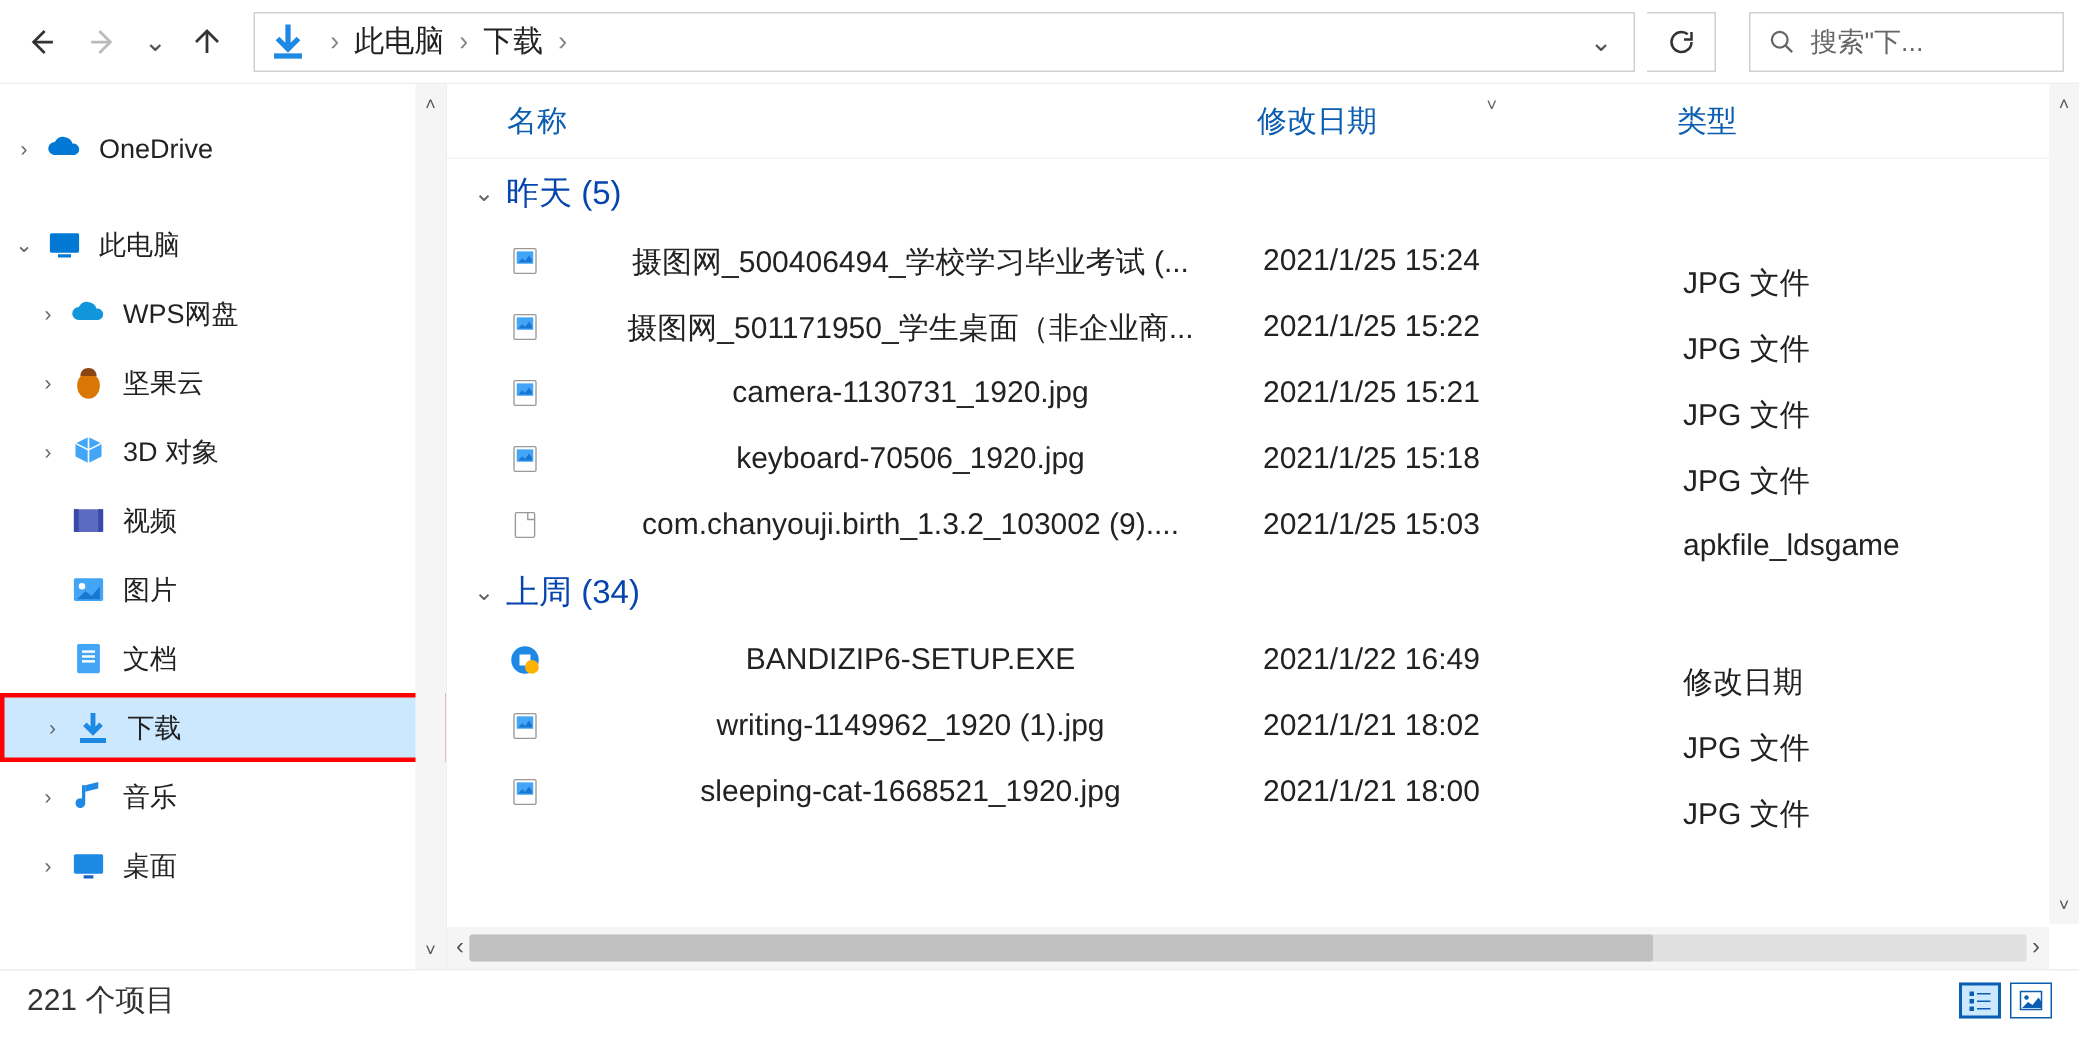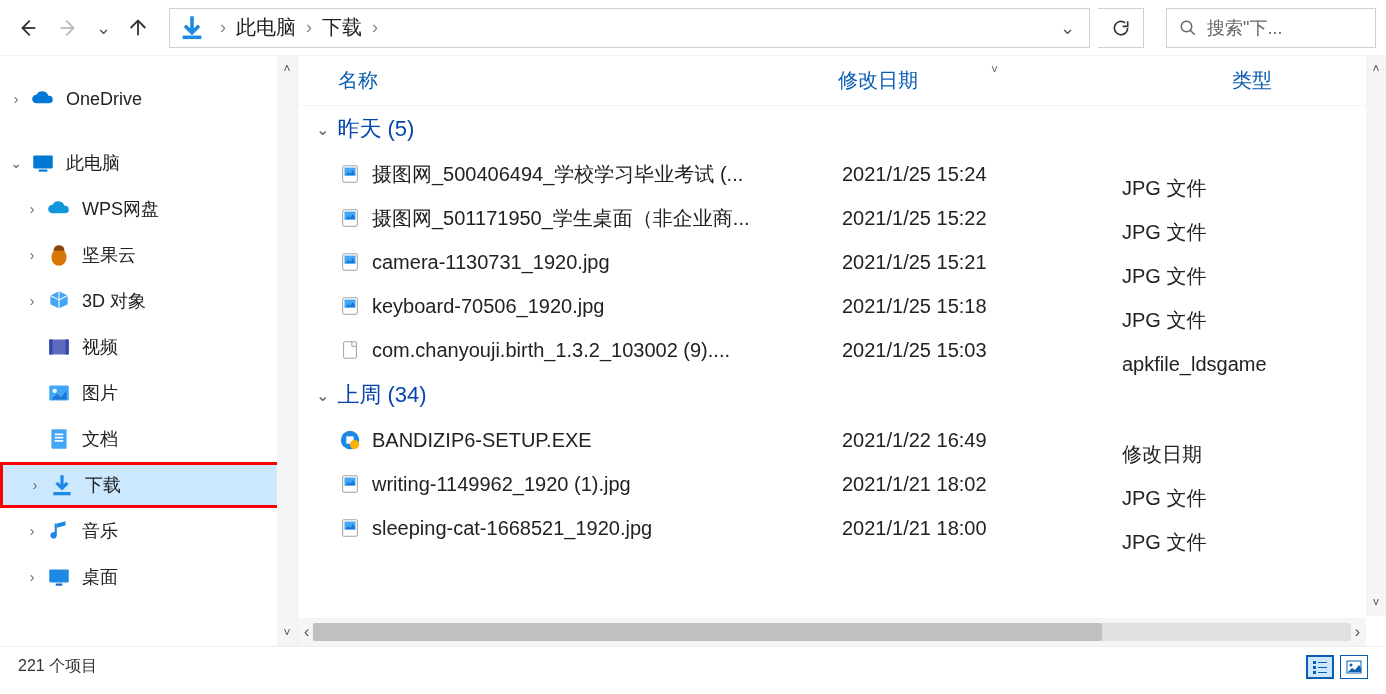--- a/index.html
+++ b/index.html
@@ -24,37 +24,37 @@
 .tree-item .chev { width: 24px; text-align: center; color: #666; font-size: 14px; }
 .tree-item .ic { width: 30px; height: 30px; display: flex; align-items: center; justify-content: center; margin-right: 8px; }
 .tree-item .lbl { font-size: 18px; }
 .tree-item.child { padding-left: 20px; }
 .tree-item.selected { background: #cce8ff; border: 3px solid #ff0000; }
 .content { flex: 1; display: flex; flex-direction: column; position: relative; }
 .col-headers { display: flex; height: 50px; align-items: center; padding-left: 40px; color: #0a5db0; font-size: 20px; border-bottom: 1px solid #f5f5f5; }
 .col-name { width: 500px; }
 .col-date { width: 280px; position: relative; }
 .col-date .sort-ind { position: absolute; right: 120px; top: -4px; font-size: 12px; color: #666; }
-.col-type { flex: 1; text-align: center; }
+.col-type { flex: 1; }
 .group-row { display: flex; align-items: center; height: 46px; padding-left: 18px; color: #0645ad; font-size: 22px; }
 .group-row .gchev { margin-right: 8px; color: #666; font-size: 16px; }
 .file-row { display: flex; align-items: center; height: 44px; padding-left: 40px; font-size: 20px; }
 .file-row .fic { width: 24px; height: 24px; margin-right: 10px; display: flex; align-items: center; justify-content: center; }
-.file-row .fname { width: 470px; white-space: nowrap; overflow: hidden; text-overflow: ellipsis; }
+.file-row .fname { width: 470px; white-space: nowrap; overflow: hidden; text-overflow: ellipsis; text-align: center; }
 .file-row .fdate { width: 280px; }
 .file-row .ftype { flex: 1; white-space: nowrap; overflow: hidden; text-overflow: ellipsis; margin-top: 28px; }
 .content-scroll { position: absolute; right: 0; top: 0; bottom: 30px; width: 20px; background: #f5f5f5; display: flex; flex-direction: column; align-items: center; }
 .content-scroll .up { margin-top: 6px; font-size: 12px; color: #555; }
 .content-scroll .down { margin-top: auto; margin-bottom: 6px; font-size: 12px; color: #555; }
 .hscroll { position: absolute; left: 0; right: 20px; bottom: 0; height: 28px; background: #f5f5f5; display: flex; align-items: center; }
 .hscroll .left { margin-left: 6px; font-size: 16px; color: #555; }
 .hscroll .track { flex: 1; height: 18px; background: #e0e0e0; margin: 0 4px; position: relative; border-radius: 2px; }
 .hscroll .thumb { position: absolute; left: 0; top: 0; bottom: 0; width: 76%; background: #c0c0c0; border-radius: 2px; }
 .hscroll .right { margin-right: 6px; font-size: 16px; color: #555; }
-.status { height: 40px; display: flex; align-items: center; padding: 0 18px; font-size: 16px; color: #333; border-top: 1px solid #eee; }
+.status { height: 40px; display: flex; align-items: center; padding: 0 18px; font-size: 20px; color: #333; border-top: 1px solid #eee; }
 .status .view-btns { margin-left: auto; display: flex; gap: 6px; }
 .view-btn { width: 28px; height: 24px; border: 1px solid #0a5db0; display: flex; align-items: center; justify-content: center; font-size: 14px; }
 .view-btn.active { background: #cce8ff; border: 2px solid #0a5db0; }
 .file-list { padding-right: 24px; overflow: hidden; flex: 1; }
 </style>
 </head>
 <body>
 
 <div class="toolbar">
   <div class="nav-btn">

